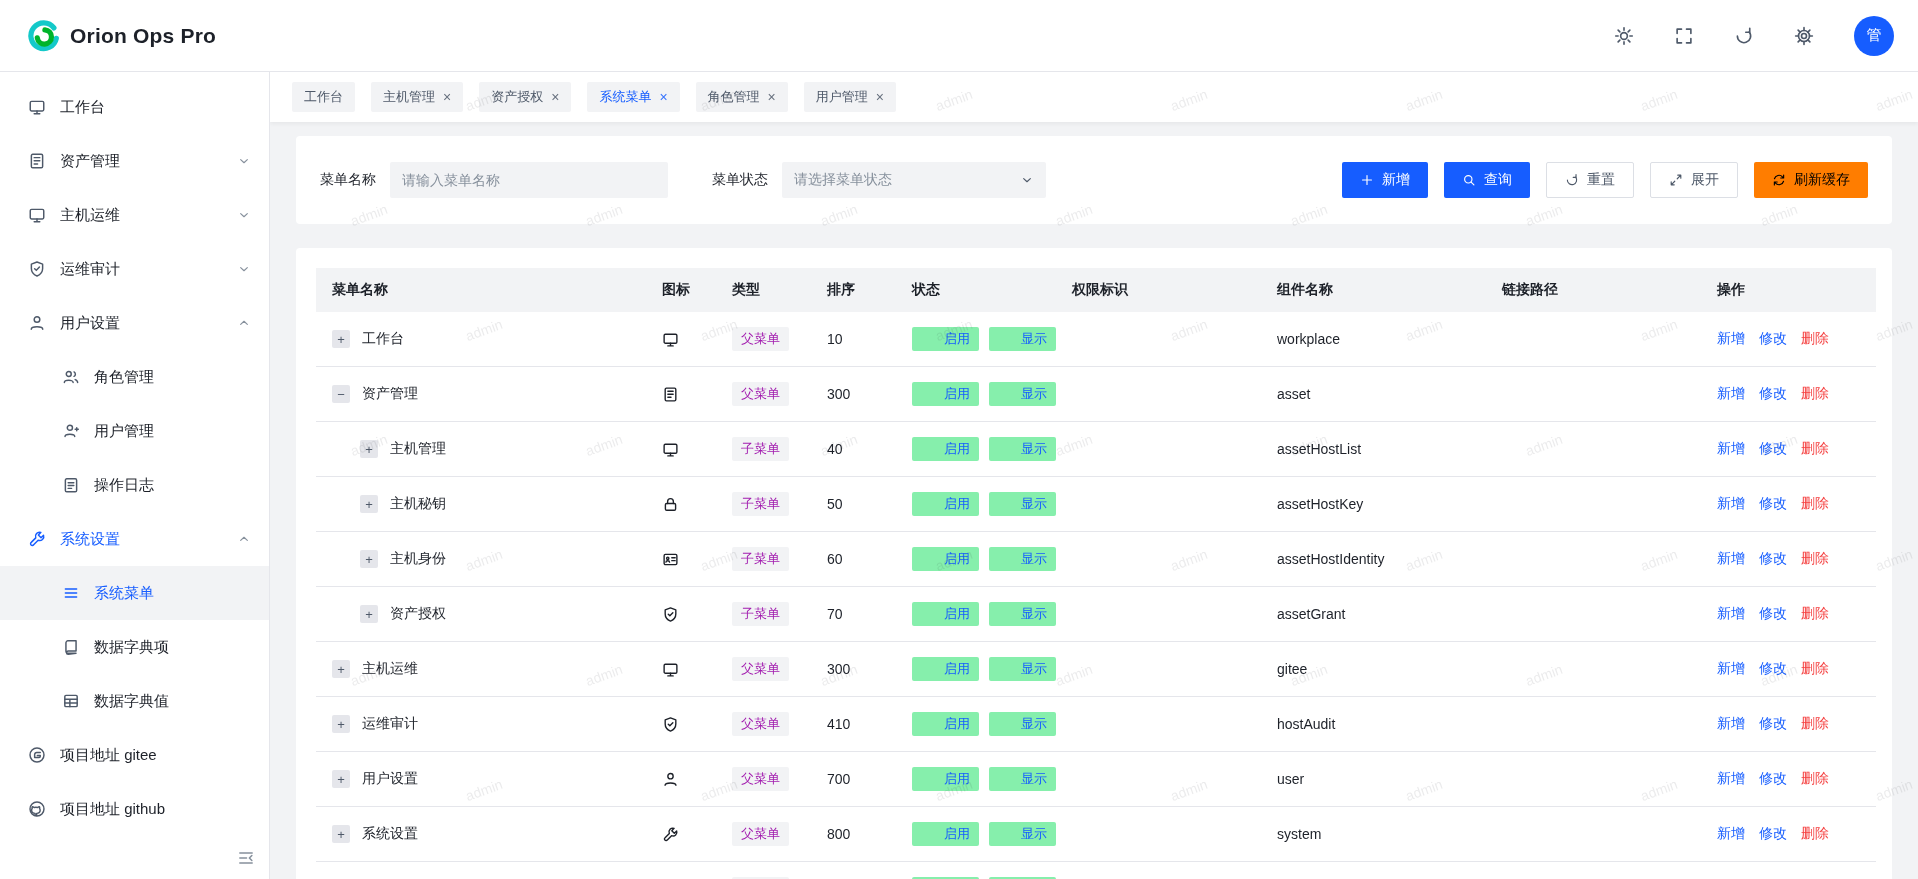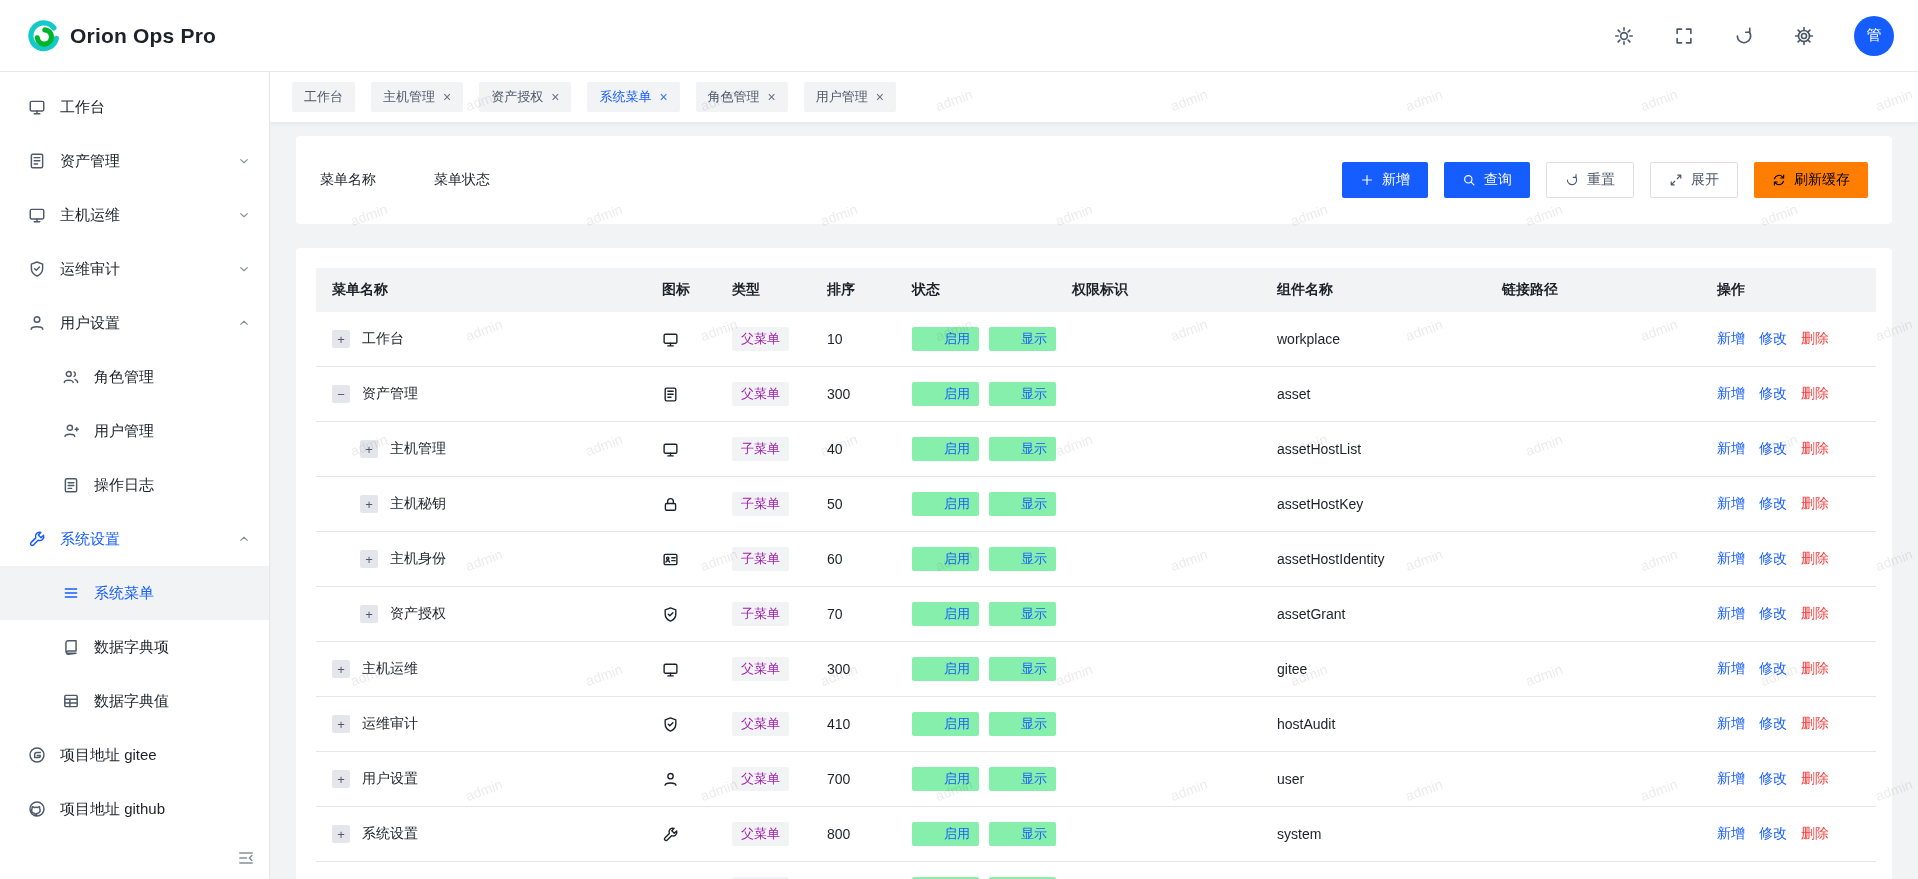--- a/index.html
+++ b/index.html
@@ -321,22 +321,31 @@
           </div>
           <div class="tab">
             <span>用户管理</span>
             <span class="tab-close">×</span>
           </div>
         </div>
 
       <div class="content">
         <section class="filter-card">
           <span class="f-label">菜单名称</span>
+          <input class="f-input" placeholder="请输入菜单名称" style="">
           <span class="sep40"></span>
           <span class="f-label">菜单状态</span>
+          <div class="f-select">
+            <span>请选择菜单状态</span>
+            <span class="chev">
+                <svg viewBox="0 0 16 16" fill="none" stroke="currentColor" stroke-width="1.3" stroke-linecap="round" stroke-linejoin="round">
+                  <path d="M4.2 6.4 8 10l3.8-3.6"></path>
+                </svg>
+              </span>
+          </div>
           <div class="btn-group">
             <button class="btn btn-primary">
               <span class="b-icon">
                   <svg viewBox="0 0 16 16" fill="none" stroke="currentColor" stroke-width="1.3" stroke-linecap="round" stroke-linejoin="round">
                     <path d="M8 2.9v10.2M2.9 8h10.2"></path>
                   </svg>
                 </span>
               <span>新增</span>
             </button>
             <button class="btn btn-primary">

